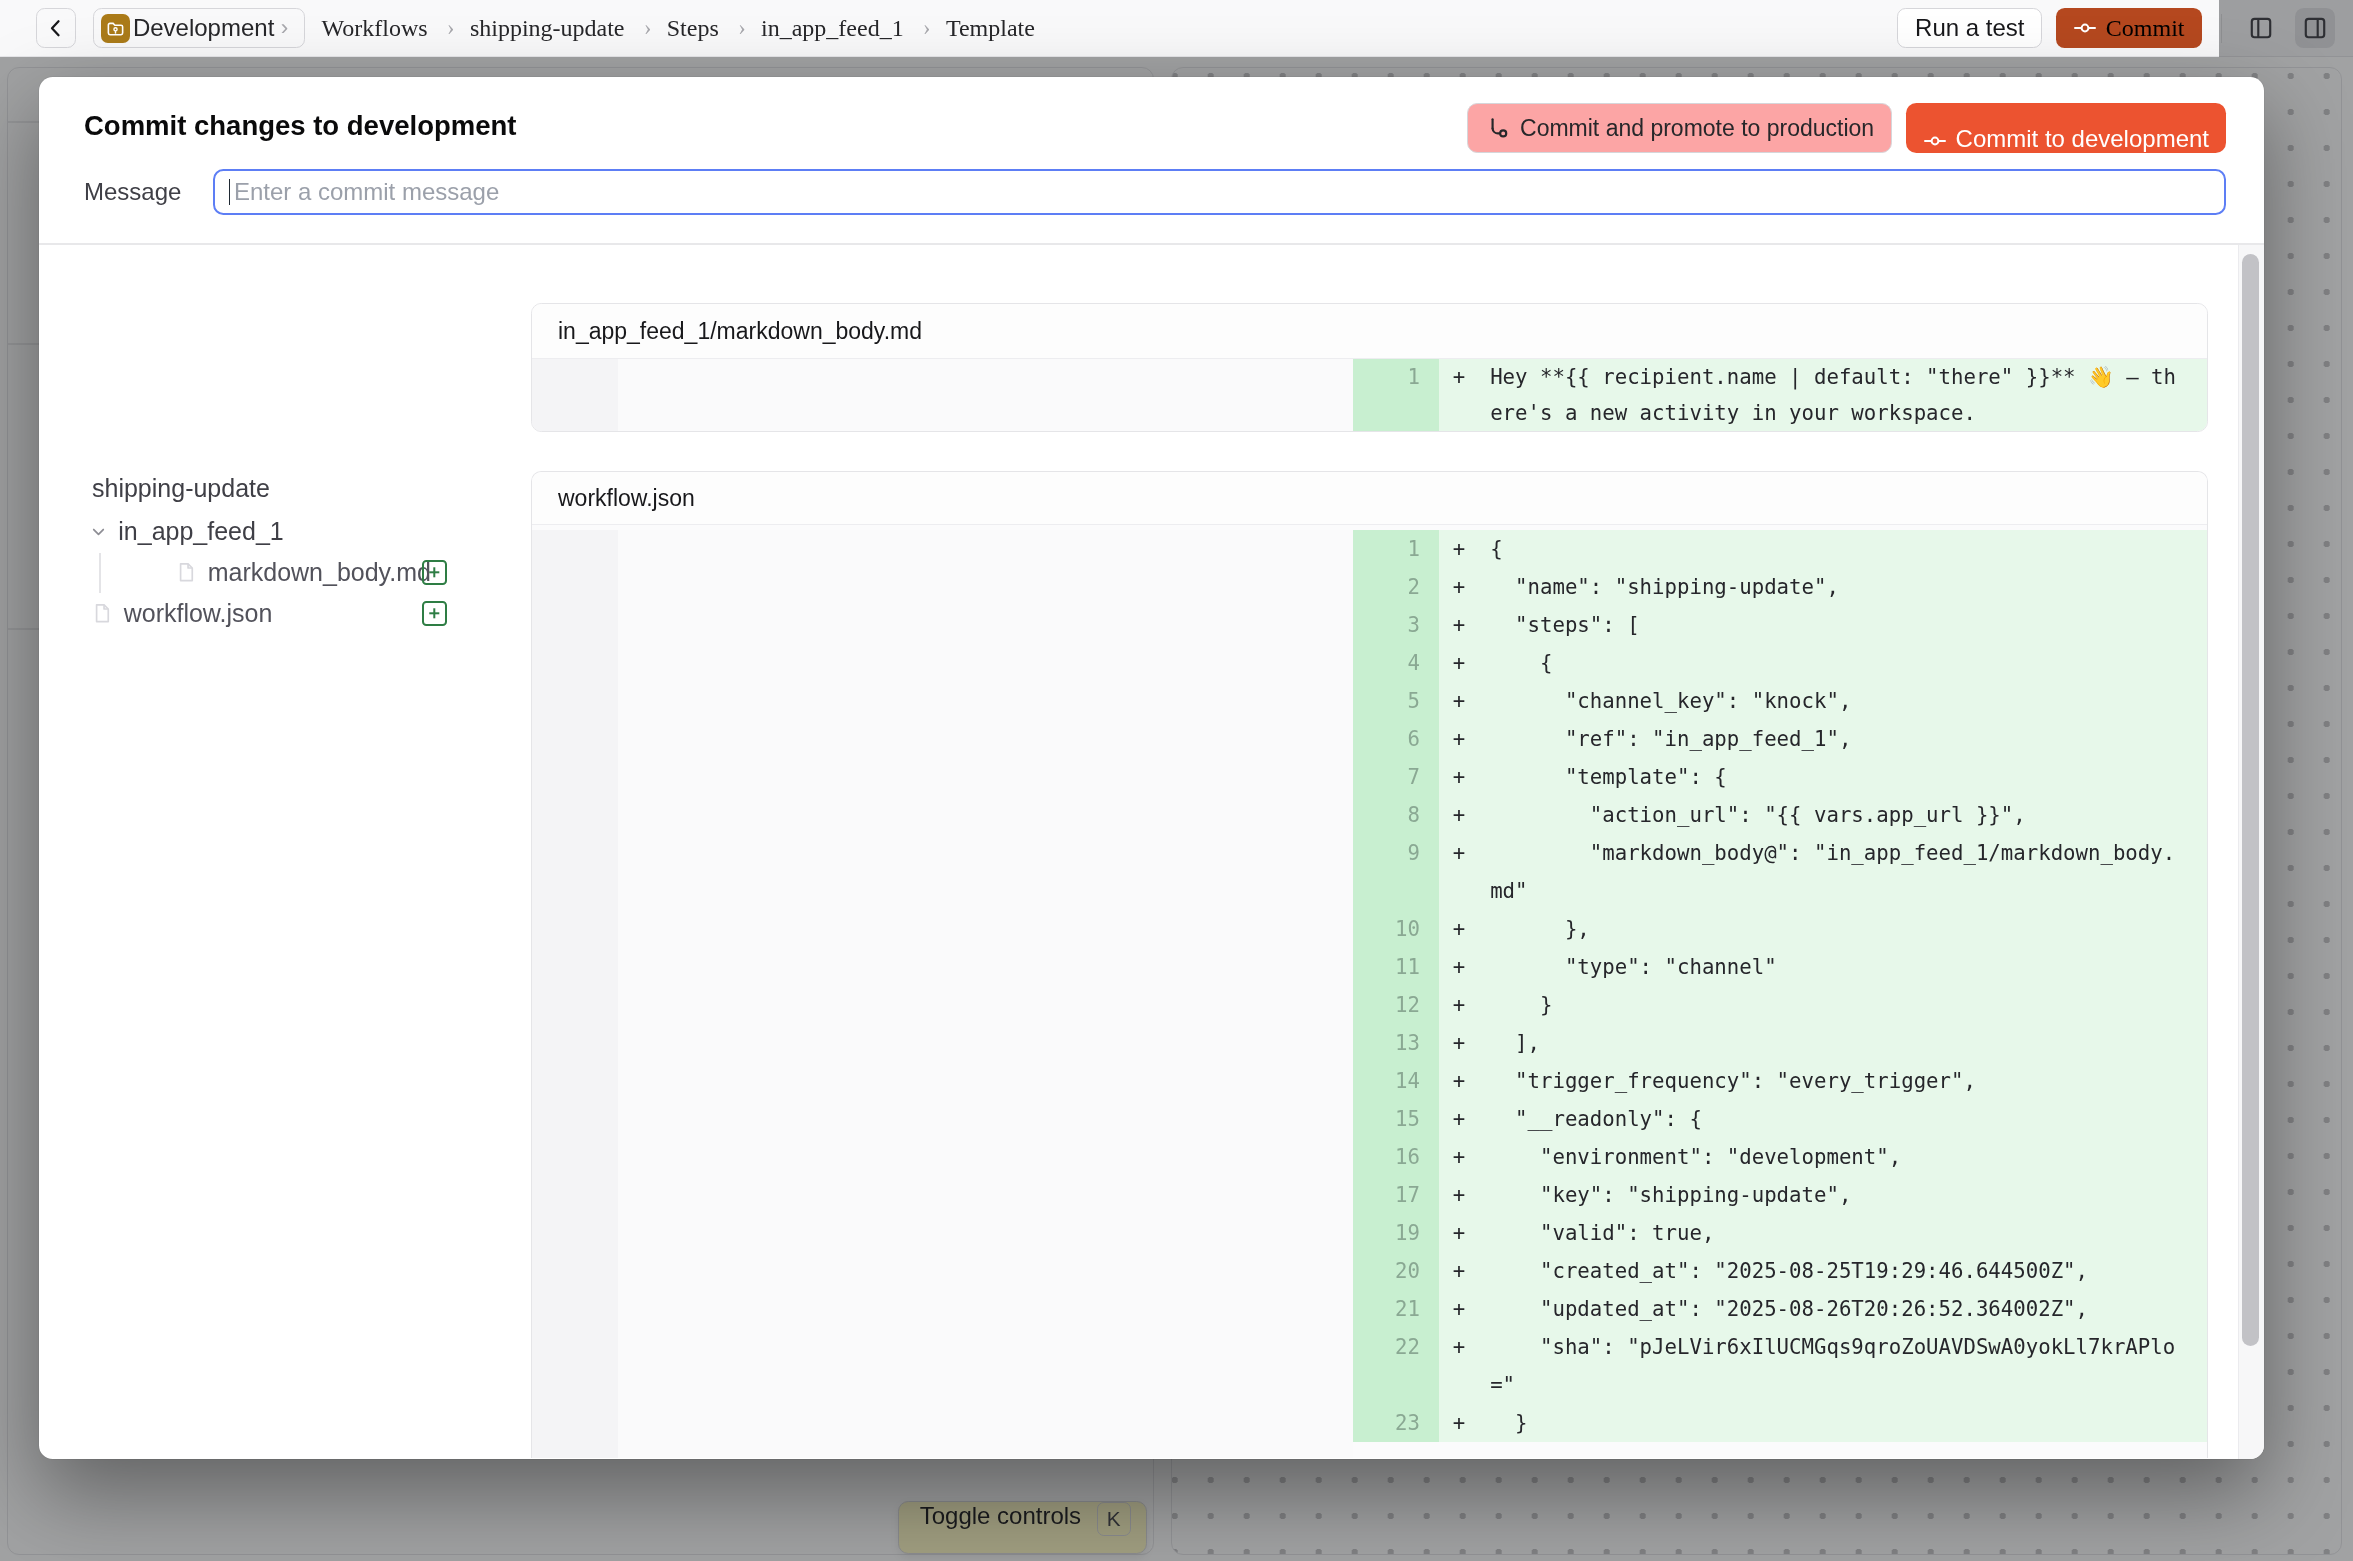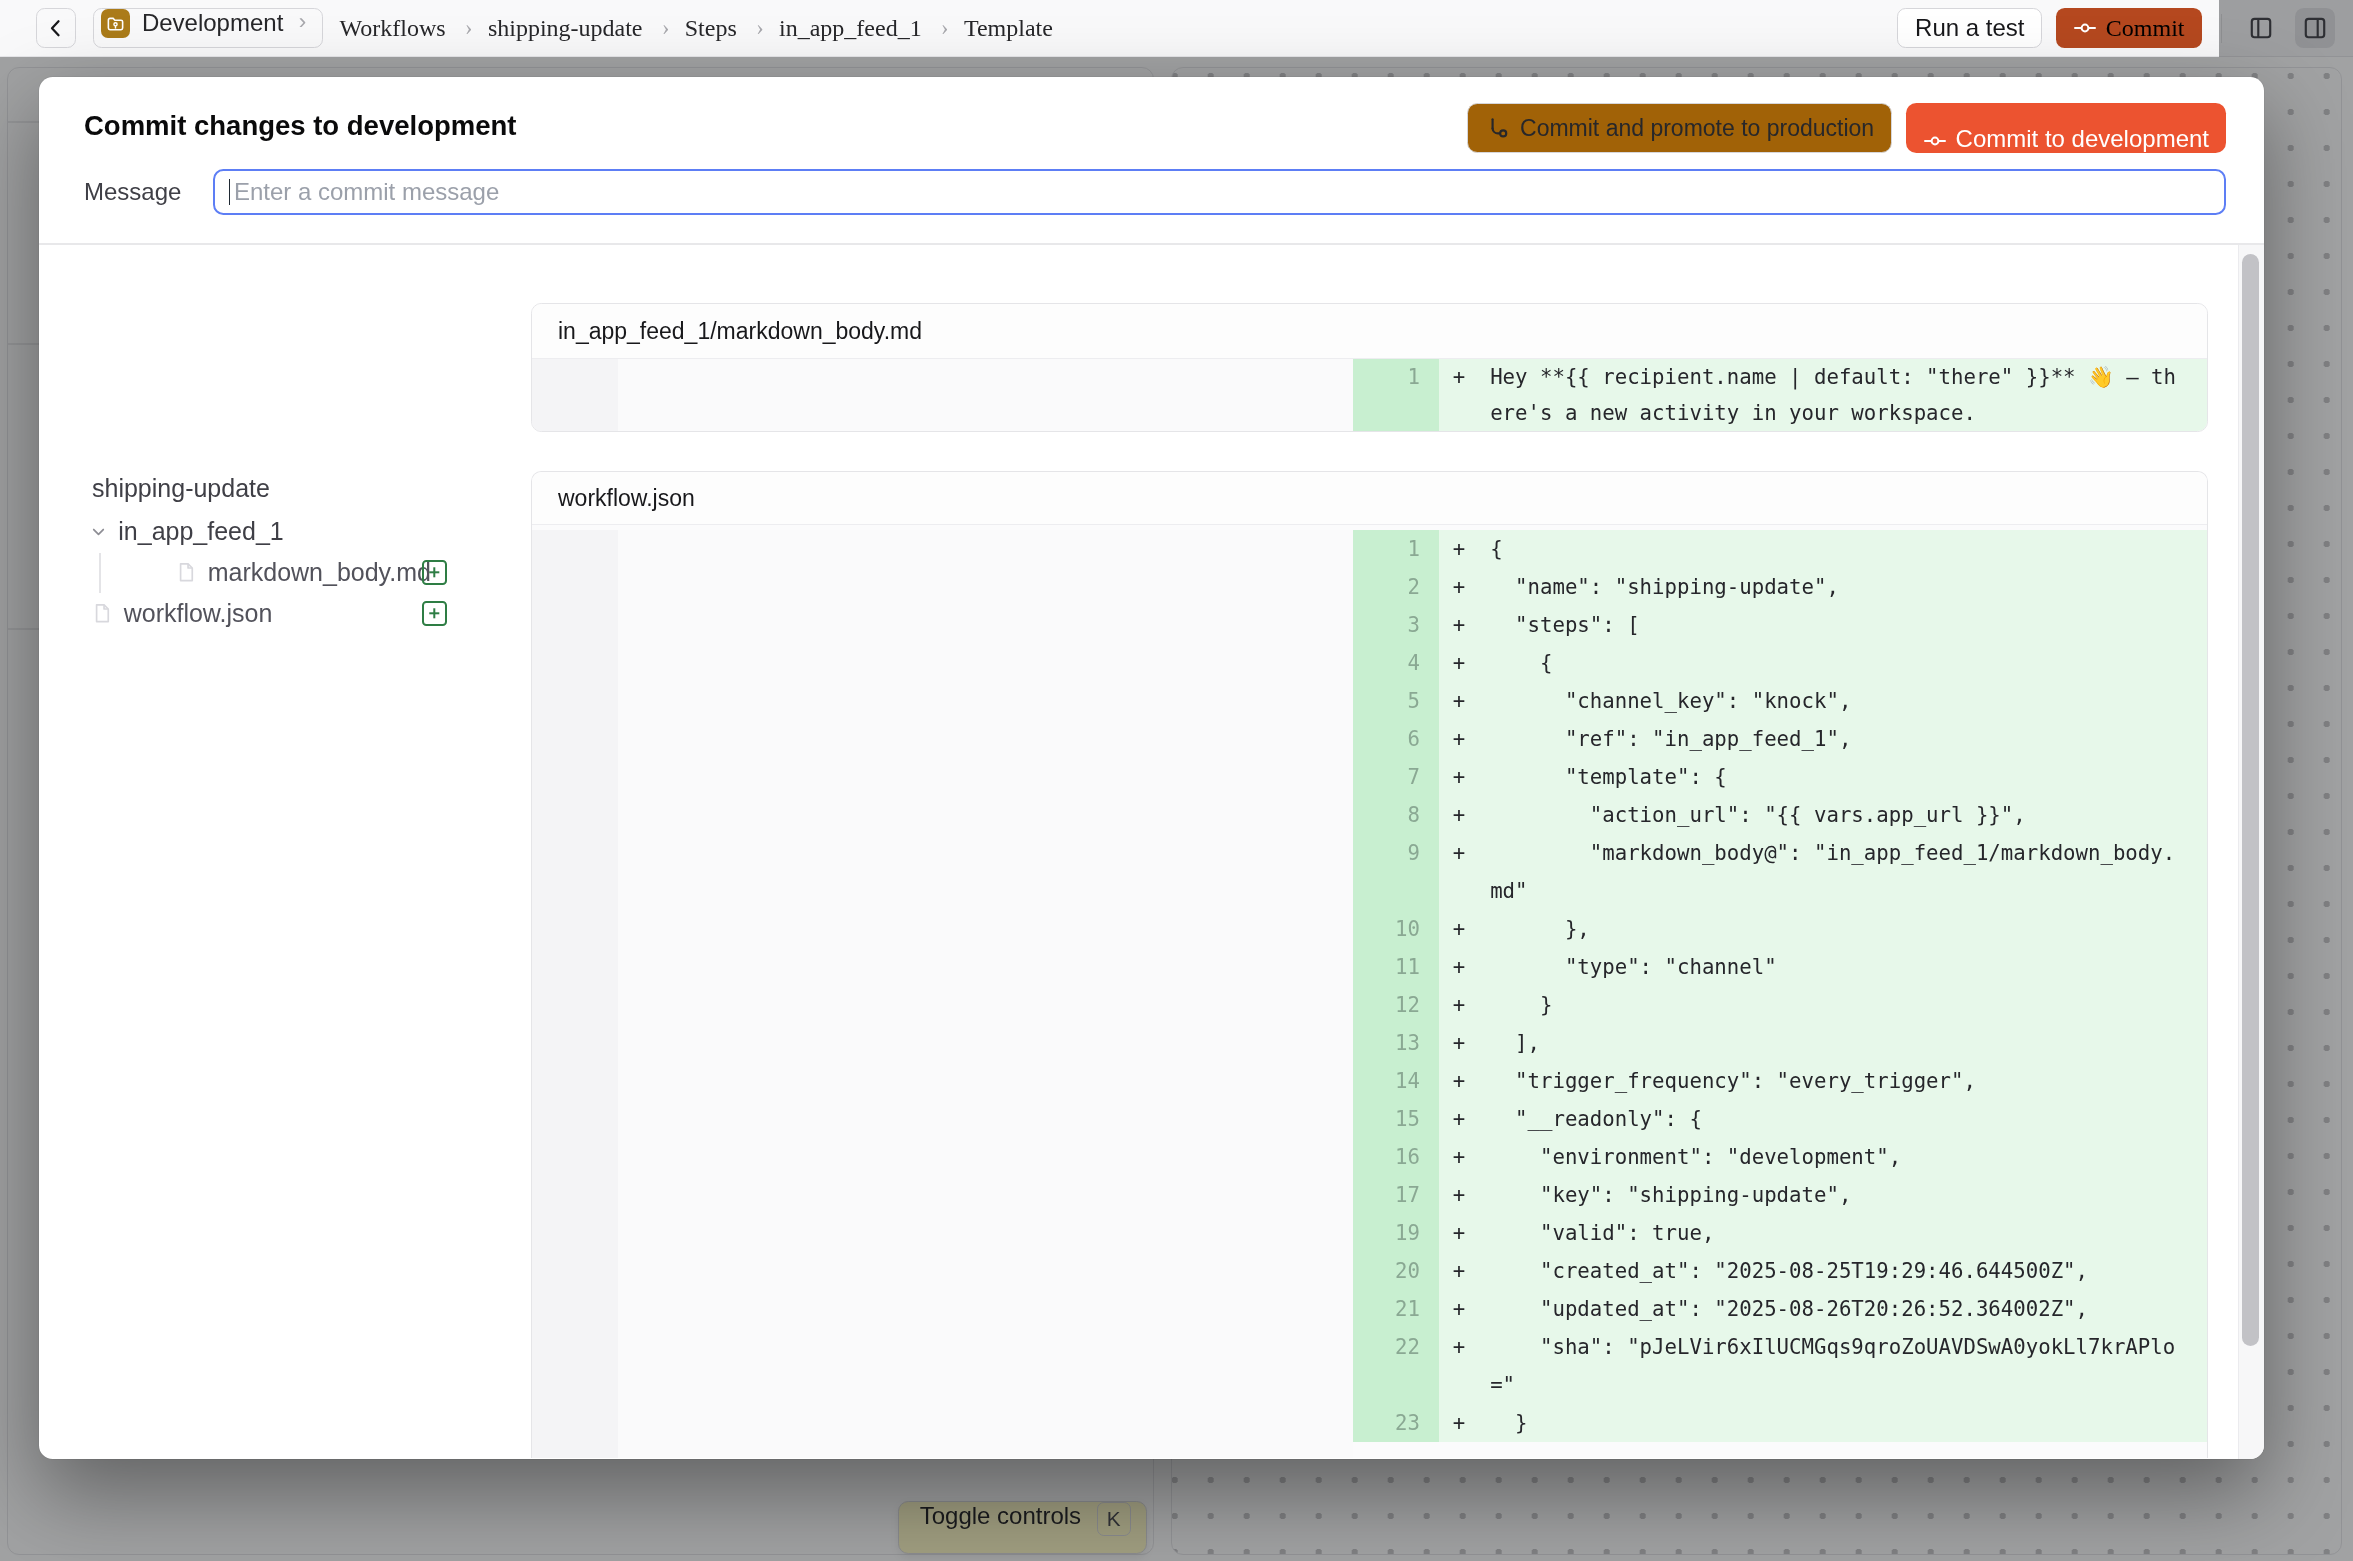--- a/index.html
+++ b/index.html
@@ -25,21 +25,21 @@
   
   #overlay { left:0; top:57px; width:2354px; height:1505px; background:rgba(32,33,36,.42); z-index:40; }
   #overlay-corner { left:2219px; top:0; width:134px; height:57px; background:rgba(32,33,36,.42); z-index:41; }
 
   
   #topbar { left:0; top:0; width:2354px; height:57px; background:#f9f9fa;
     border-bottom:1.7px solid #e6e6e9; z-index:30; display:flex; align-items:center; }
   #topbar .left { display:flex; align-items:center; gap:17px; margin-left:36px; }
   .icon-btn { width:40px; height:40px; border:1.7px solid #d6d6da; border-radius:8.6px;
     display:flex; align-items:center; justify-content:center; background:transparent; }
-  #env-pill { display:flex; gap:12px; height:40px; padding:0 12px 0 6.9px;
+  #env-pill { display:flex; align-items:center; gap:3px; height:40px; padding:0 12px 0 6.9px;
     border:1.7px solid #d6d6da; border-radius:8.6px; }
   #env-icon { width:29px; height:29px; border-radius:6.9px; background:var(--env-badge);
     display:flex; align-items:center; justify-content:center; }
   .crumb-text { font-size:24px; font-weight:500; color:#27272a; white-space:nowrap; }
   .sep { font-size:22.4px; color:#a8a8ad; margin:0 3.4px; }
   #crumbs { display:flex; align-items:center; gap:12px; }
   .crumb { display:flex; align-items:center; gap:16px;font-family:Liberation Serif, serif; }
   .crumb:last-child .sep { display:none; }
   #topbar .right { margin-left:auto; display:flex; align-items:center; gap:13.8px; margin-right:19px; }
   .btn { display:flex; align-items:center; gap:8.6px; height:40px; padding:0 17px;
@@ -50,21 +50,21 @@
   .panel-toggle { width:40px; height:40px; border-radius:8.6px; display:flex;
     align-items:center; justify-content:center; }
   .panel-toggle.active { background:#e2e2e6; }
 
   
   #modal { left:39px; top:77px; width:2225px; height:1382px; background:#fff;
     border-radius:13.8px; z-index:50; overflow:hidden;
     box-shadow:0 34px 86px rgba(0,0,0,.40), 0 0 0 0.9px rgba(0,0,0,.04); }
   #modal-title { left:45px; top:33px; font-size:27.5px; font-weight:600; color:#0a0a0b; }
   #modal-actions { right:38px; top:26px; display:flex; gap:13.8px; position:absolute; }
-  .btn.promote { border:1.7px solid #d6d6da; background:#a16207; color:#27272a; height:50px;
+  .btn.promote { border:1.7px solid #d6d6da; background:#fca5a5; color:#27272a; height:50px;
     font-size:23px; border-radius:10.3px; }
   .btn.commit-dev { background:var(--accent); color:#fff; height:50px; font-size:24px; border-radius:10.3px;align-items:flex-end; }
   #message-row { left:45px; top:92px; right:38px; position:absolute; display:flex; align-items:center; }
   #message-label { font-size:24px; color:#3f3f46; width:129px; }
   #message-input { flex:1; height:46px; border:2.6px solid var(--focus); border-radius:10.3px;
     background:#fff; display:flex; align-items:center; padding-left:13.8px; position:relative; }
   #message-input .caret { width:1.7px; height:26px; background:#1f2933; margin-right:3.4px; }
   #message-input .ph { font-size:24px; color:#9ba0aa; }
   #header-divider { left:0; top:166px; width:2225px; height:1.7px; background:#e8e8ea; position:absolute; }
 

